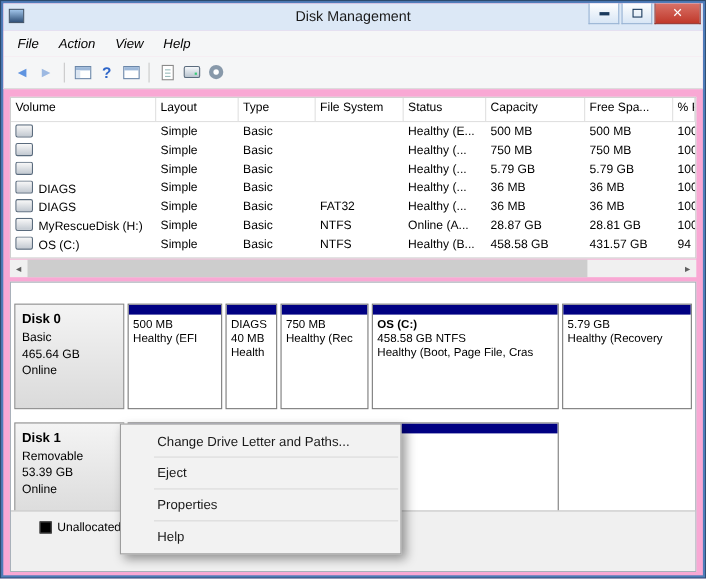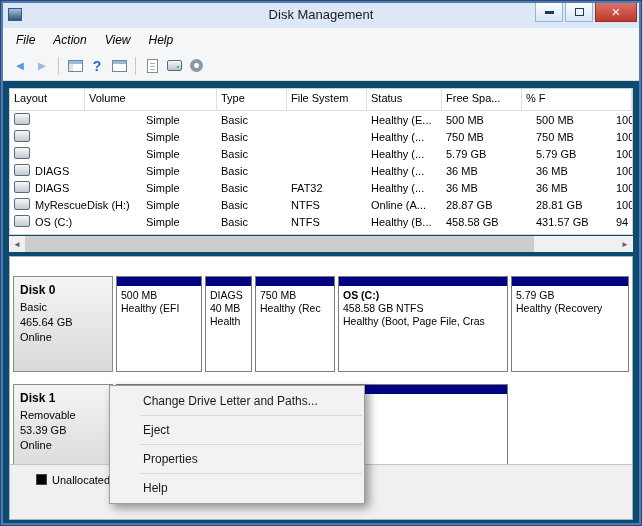--- a/index.html
+++ b/index.html
@@ -1,19 +1,19 @@
 <!DOCTYPE html>
 <html><head>
 <meta charset="utf-8">
 <style>
   html,body{margin:0;padding:0;background:#ffffff;}
   body{width:642px;height:526px;font-family:"Liberation Sans",sans-serif;-webkit-font-smoothing:antialiased;}
   #window{position:relative;width:642px;height:526px;box-sizing:border-box;
     border:3px solid #4f7cb8;outline:1px solid #2c4a6e;outline-offset:-1px;
-    background:#0c4a6e;overflow:hidden;}
+    background:#f9a8d4;overflow:hidden;}
 
   
   .titlebar{position:absolute;left:0;top:0;right:0;height:25px;background:#dce8f6;}
   .winicon{position:absolute;left:5px;top:5px;width:14px;height:13px;border:1px solid #44566b;
     background:linear-gradient(#9fc3e8,#31527a);box-sizing:border-box;}
   .title{position:absolute;left:0;right:0;top:4px;text-align:center;font-size:13px;color:#1a1a1a;}
   .caption{position:absolute;right:2px;top:0;display:flex;}
   .cap{width:28px;height:19px;box-sizing:border-box;border:1px solid #98b4d4;border-top:none;
     background:linear-gradient(#fefefe,#d8e6f5);display:flex;align-items:center;justify-content:center;margin-left:2px;cursor:default;}
   .glyph-min{width:9px;height:3px;background:#1b3a5c;}
@@ -131,25 +131,26 @@
     <span class="tbi">
         <span class="icon-drive"></span>
       </span>
     <span class="tbi">
         <span class="icon-gear"></span>
       </span>
   </div>
 
   <div class="vtable">
     <div class="thead">
+      <div class="th w1">Volume</div>
       <div class="th w2">Layout</div>
-      <div class="th w1">Volume</div>
       <div class="th w3">Type</div>
       <div class="th w4">File System</div>
       <div class="th w5">Status</div>
+      <div class="th w6">Capacity</div>
       <div class="th w7">Free Spa...</div>
       <div class="th w8">% F</div>
     </div>
 
     <div class="trow">
       <div class="td w1"><span class="vicon"></span><span></span></div>
       <div class="td w2">Simple</div>
       <div class="td w3">Basic</div>
       <div class="td w4"></div>
       <div class="td w5">Healthy (E...</div>

